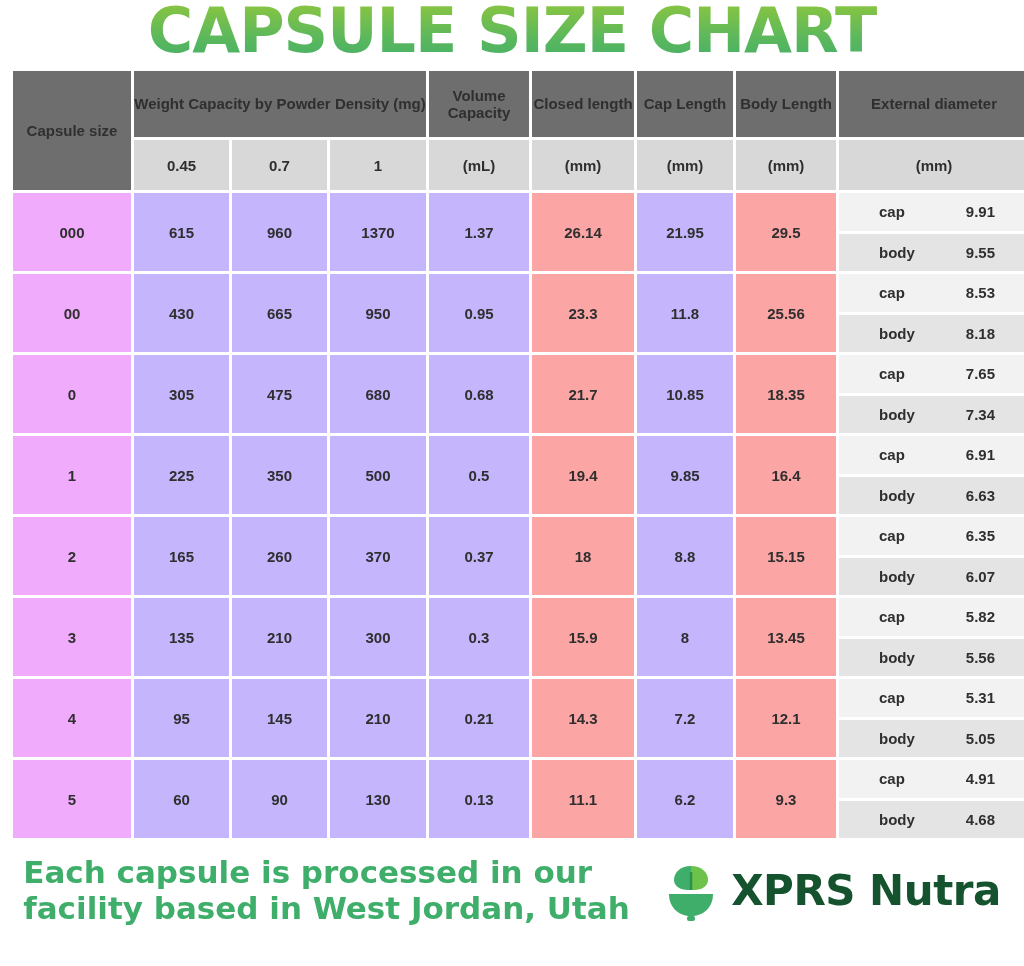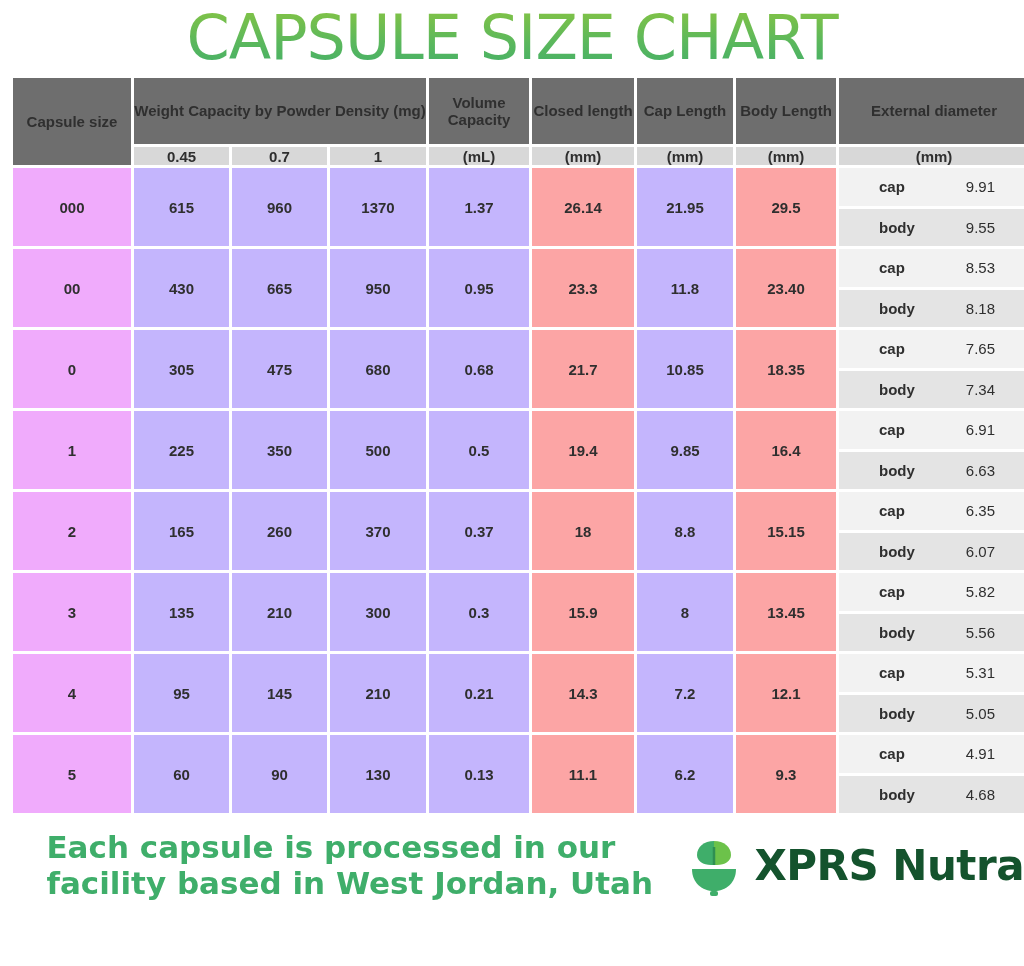--- a/index.html
+++ b/index.html
@@ -18,24 +18,24 @@
     position: relative;
     width: 1024px;
     height: 966px;
     box-sizing: border-box;
   }
 
   
   .title {
     text-align: center;
     font-size: 62px;
-    font-weight: 400;
+    font-weight: 700;
     letter-spacing: -1px;
     line-height: 1;
-    padding-top: 7px;
+    padding-top: 0;
     padding-bottom: 6px;
     background: linear-gradient(180deg, #8dc63f 0%, #5cb85c 55%, #3fae6a 100%);
     -webkit-background-clip: text;
     background-clip: text;
     color: transparent;
     font-family: "DejaVu Sans", sans-serif;
   }
 
   
   .table-wrap {
@@ -59,21 +59,21 @@
   .hdr {
     background: #6e6e6e;
     color: #ffffff;
     font-size: 15px;
     font-weight: bold;
     height: 66px;
     line-height: 1.15;
   }
   .subhdr {
     background: #d8d8d8;
-    height: 18px;
+    height: 50px;
     font-size: 15px;
   }
   .cell-a { background: #f0abfc; }
   .cell-b { background: #c4b5fd; }
   .cell-c { background: #fca5a5; }
   .row-h { height: 78px; }
 
   .ext-cell {
     padding: 0 !important;
     background: transparent !important;
@@ -90,30 +90,30 @@
     align-items: center;
     justify-content: space-between;
     padding: 0 34px 0 40px;
     box-sizing: border-box;
     font-size: 15px;
     font-weight: bold;
   }
   .ext-line.light { background: #f2f2f2; }
   .ext-line.dark  { background: #e4e4e4; }
   .ext-label { font-weight: bold; }
-  .ext-val { font-weight: normal; }
+  .ext-val { font-weight: bold; }
 
   
   .table-wrap { position: relative; }
 
   
   .footer {
     display: flex;
     align-items: center;
-    justify-content: flex-end;
+    justify-content: center;
     gap: 8px;
     padding-top: 14px;
   }
   .footer-text {
     font-size: 31px;
     font-weight: 900;
     line-height: 1.15;
     color: #3fae6a;
     font-family: "DejaVu Sans", sans-serif;
     max-width: 630px;
@@ -199,21 +199,21 @@
         </tr>
 
         <tr class="row-h">
           <td class="cell-a">00</td>
           <td class="cell-b">430</td>
           <td class="cell-b">665</td>
           <td class="cell-b">950</td>
           <td class="cell-b">0.95</td>
           <td class="cell-c">23.3</td>
           <td class="cell-b">11.8</td>
-          <td class="cell-c">23.40</td>
+          <td class="cell-c">25.56</td>
           <td class="ext-cell">
             <div class="ext-inner">
               <div class="ext-line light">
                 <span class="ext-label">cap</span>
                 <span class="ext-val">8.53</span>
               </div>
               <div class="ext-line dark">
                 <span class="ext-label">body</span>
                 <span class="ext-val">8.18</span>
               </div>

